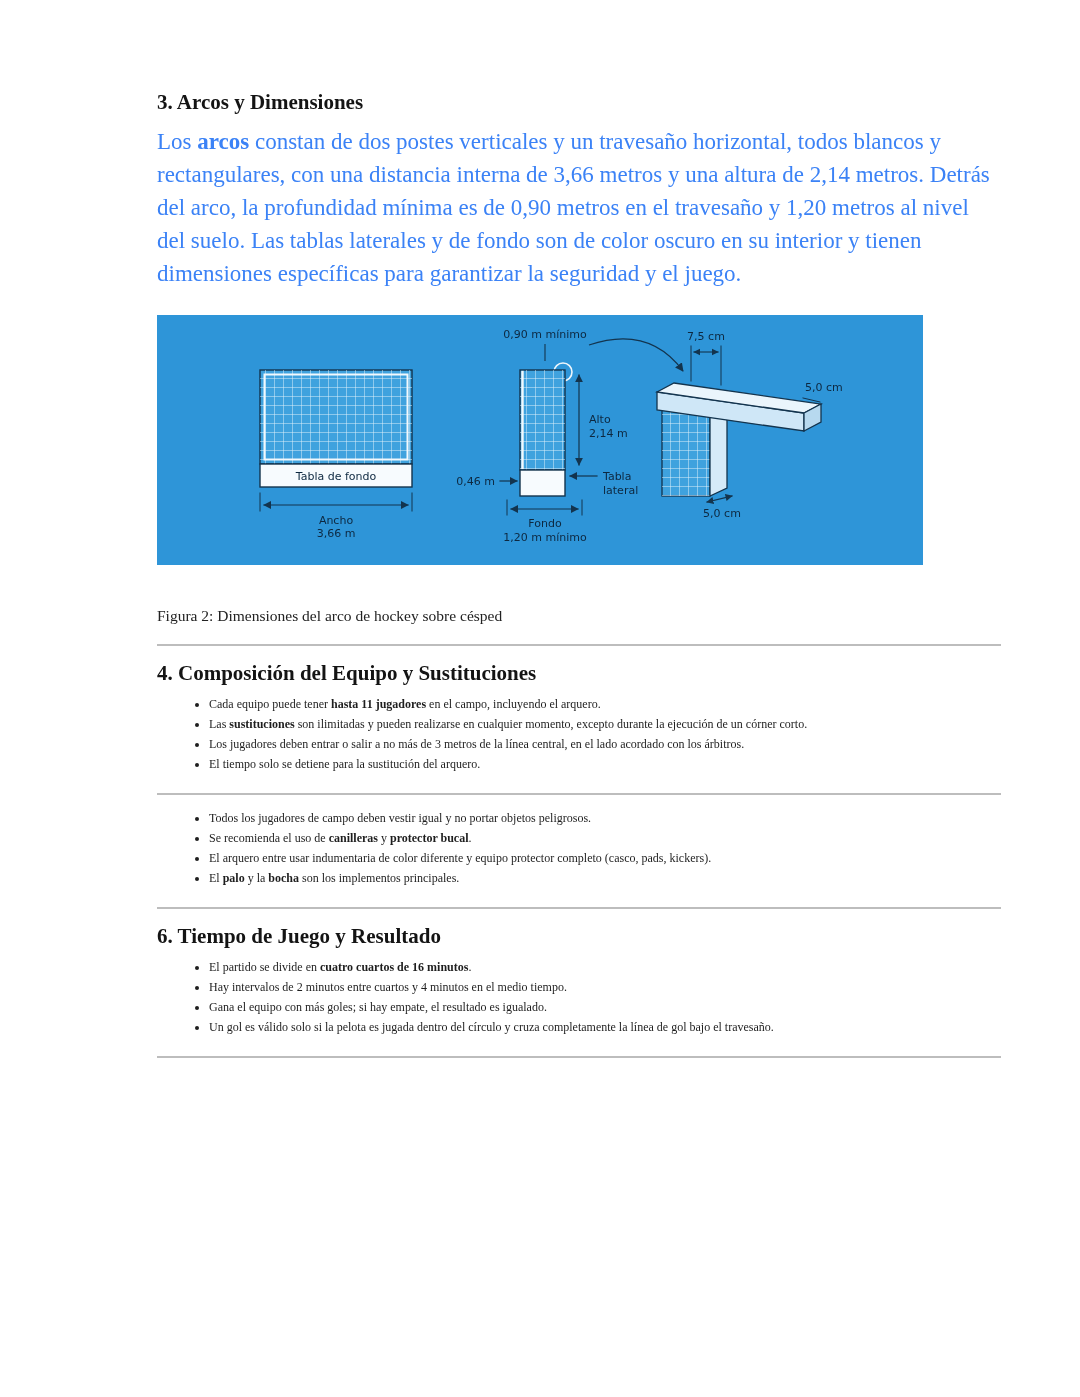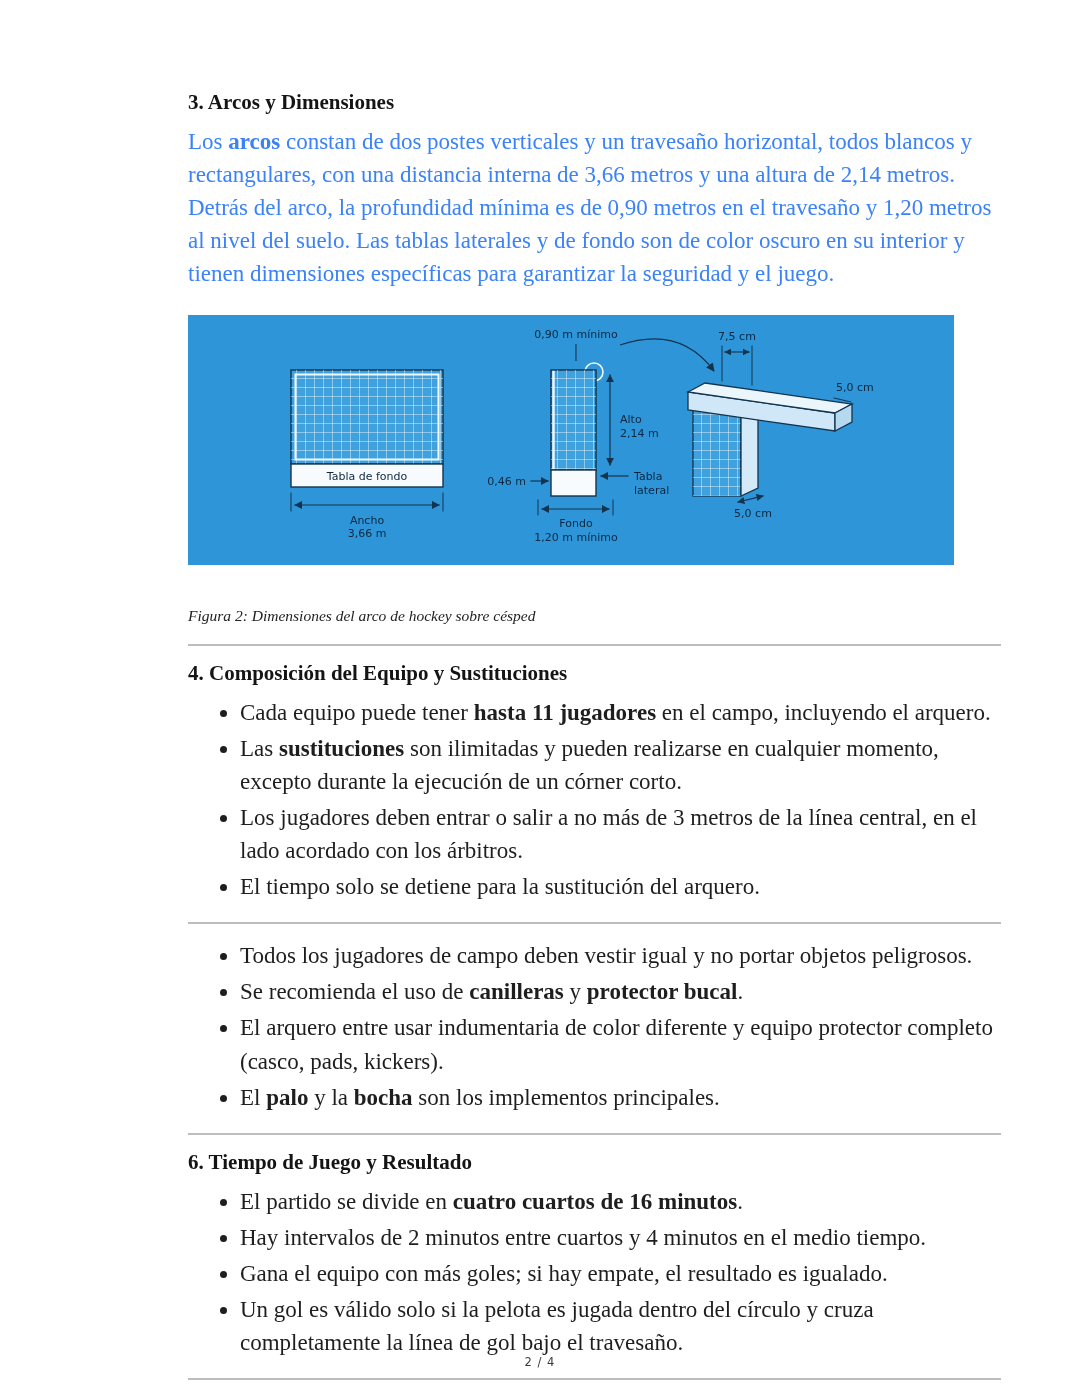--- a/index.html
+++ b/index.html
@@ -3,40 +3,40 @@
 <meta charset="utf-8">
 <style>
   * { margin: 0; padding: 0; box-sizing: border-box; }
   html, body { background: #ffffff; }
   body {
     width: 1080px; height: 1397px;
     position: relative; overflow: hidden;
     font-family: "Liberation Serif", serif;
     color: #1e1e1e;
   }
-  .content { padding: 90px 79px 0 157px; margin-left: 31px; }
+  .content { padding: 90px 79px 0 157px; }
   h2 {
     font-size: 21px; font-weight: bold; color: #141414;
     margin: 0 0 10px 0;
   }
   p.body { font-size: 23px; line-height: 1.44; color: #3b82f6; }
   figure.figure-box {
     margin-top: 24px; width: 766px; height: 250px;
     line-height: 0;
   }
   p.caption {
-    margin-top: 42px; font-style: italic; font-size: 15.5px; color: #222222;
+    margin-top: 42px; font-size: 15.5px; color: #222222;
   }
   hr.divider {
     border: none; border-top: 2px solid #bdbdbd;
     margin: 19px 0 15px 0;
   }
   ul.bullets { list-style: disc; padding-left: 52px; margin: 0; }
   ul.bullets li {
-    font-size: 23px; line-height: 1.44; margin-bottom: 3px; color: #1e1e1e;
+    font-size: 12px; line-height: 1.44; margin-bottom: 3px; color: #1e1e1e;
   }
   .footer {
     position: absolute; bottom: 28px; left: 0; width: 100%;
     text-align: center; font-size: 11.5px; color: #3a3a3a;
     font-family: "DejaVu Sans", sans-serif; letter-spacing: 1px;
   }
   svg text { font-family: "DejaVu Sans", sans-serif; font-size: 11px; fill: #0d2840; }
 </style>
 </head>
 <body>
@@ -162,14 +162,13 @@
         <li>Hay intervalos de 2 minutos entre cuartos y 4 minutos en el medio tiempo.</li>
         <li>Gana el equipo con más goles; si hay empate, el resultado es igualado.</li>
         <li>Un gol es válido solo si la pelota es jugada dentro del círculo y cruza completamente la línea de gol bajo el travesaño.</li>
       </ul>
     </section>
 
     <hr class="divider">
 
   </main>
 
-  <div class="footer">2 / 4</div>
 </div>
 
 </body></html>

